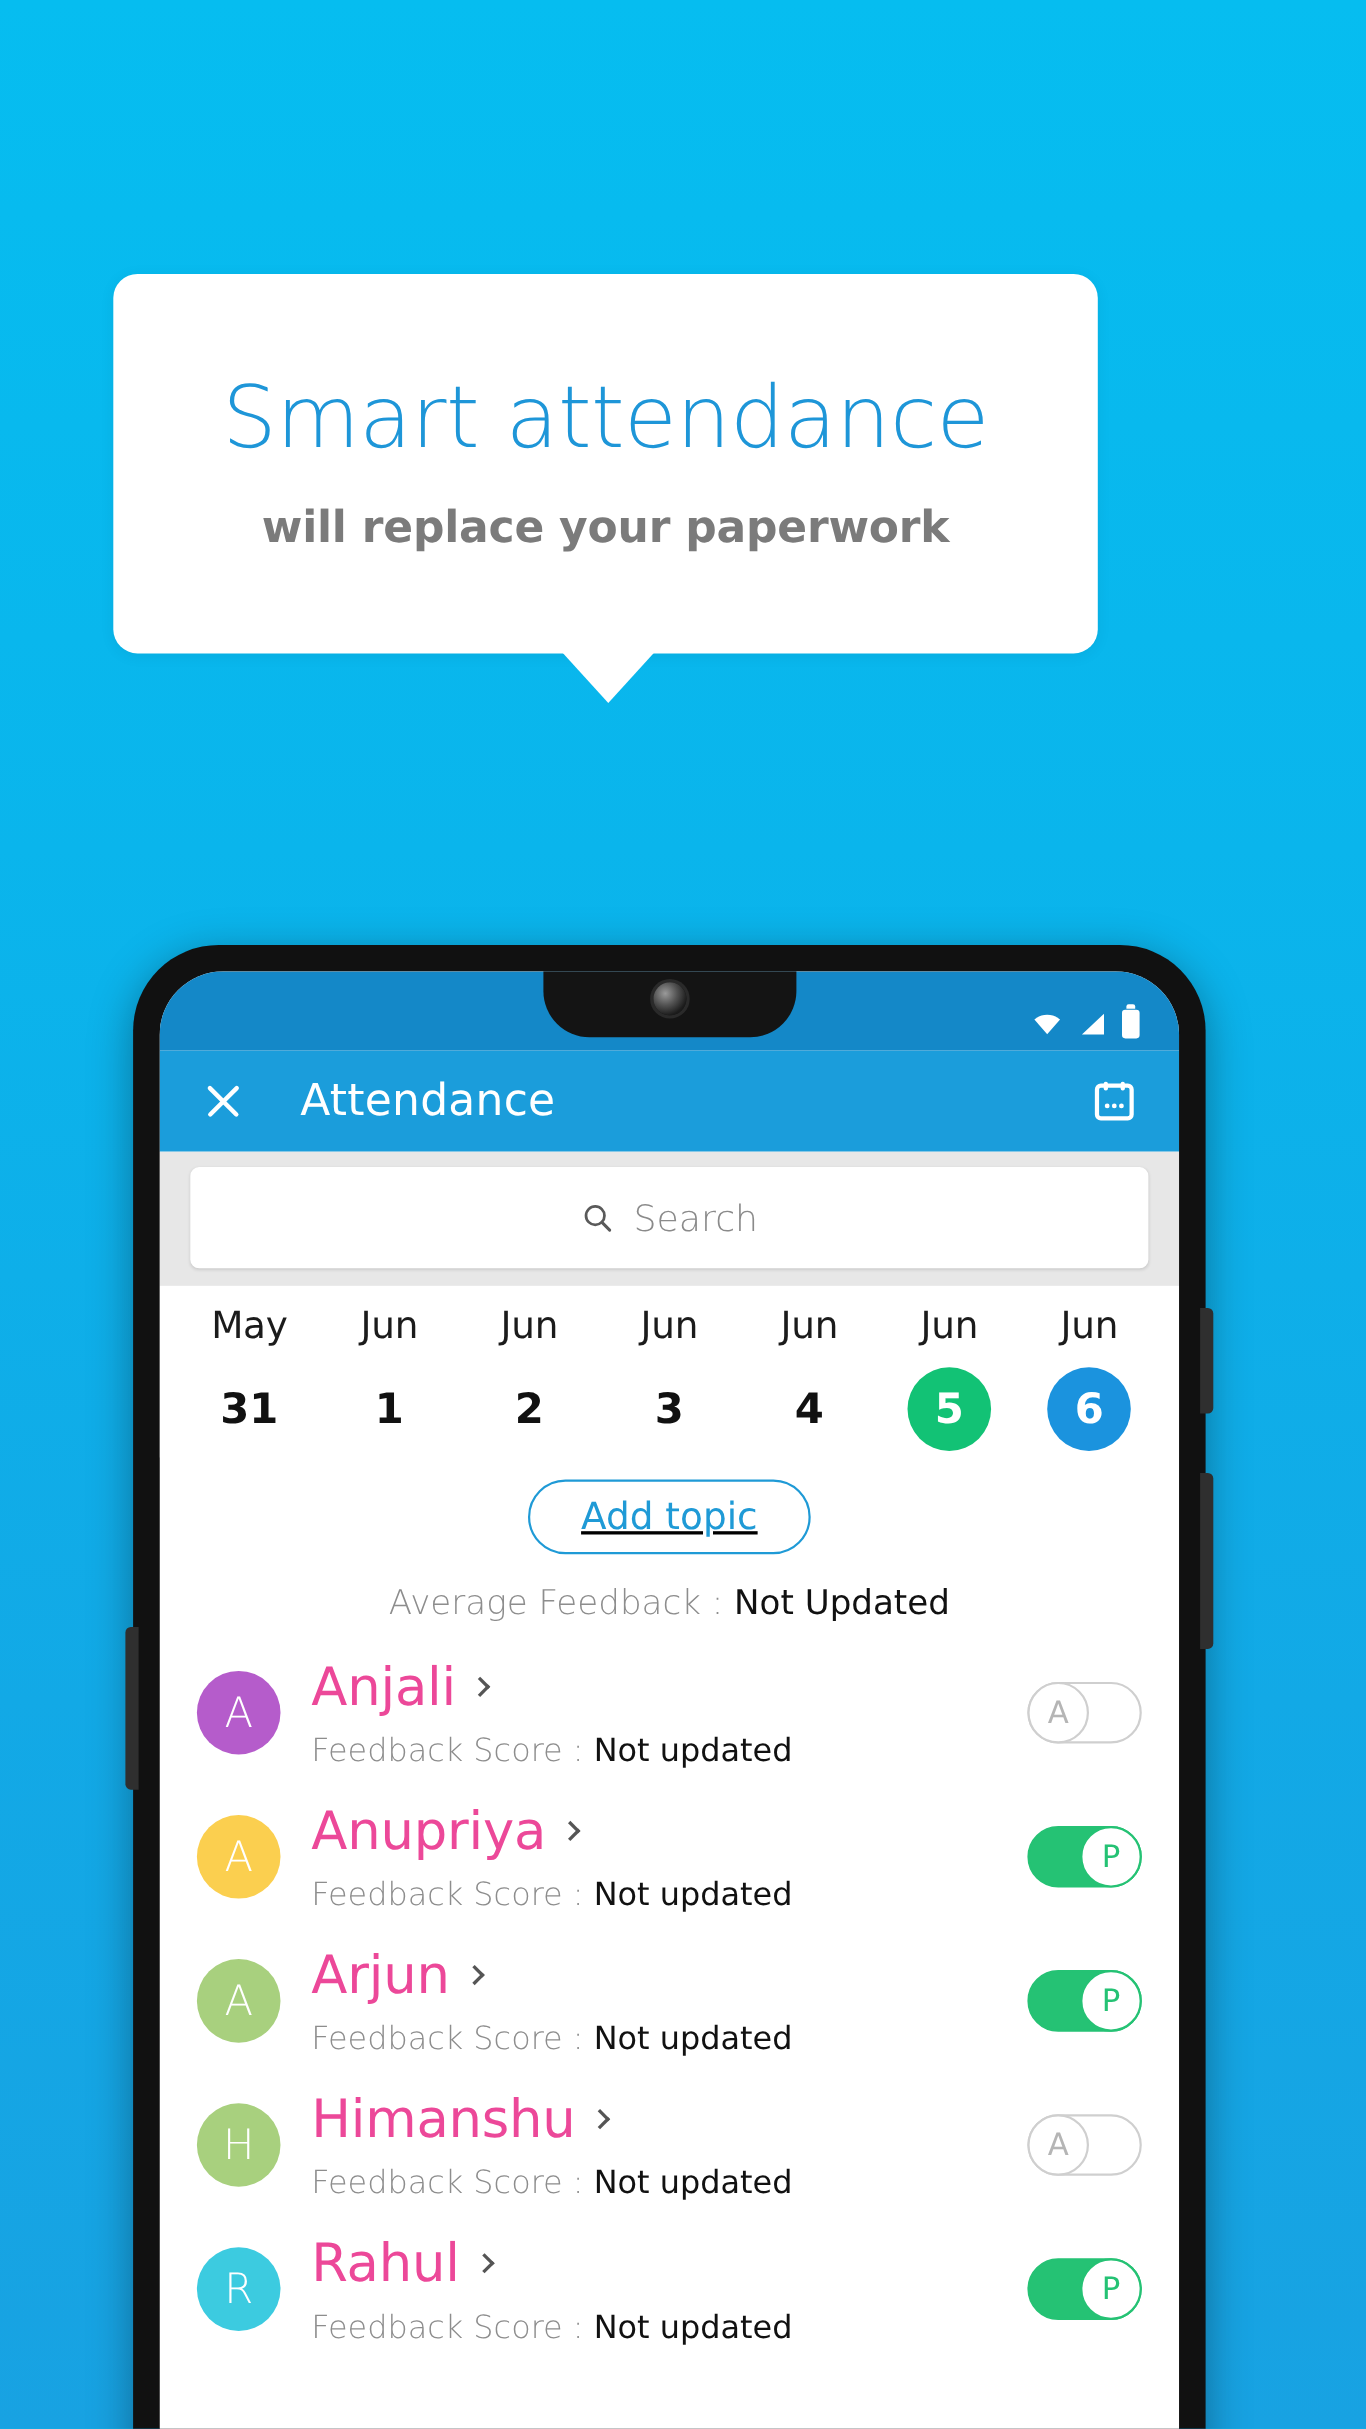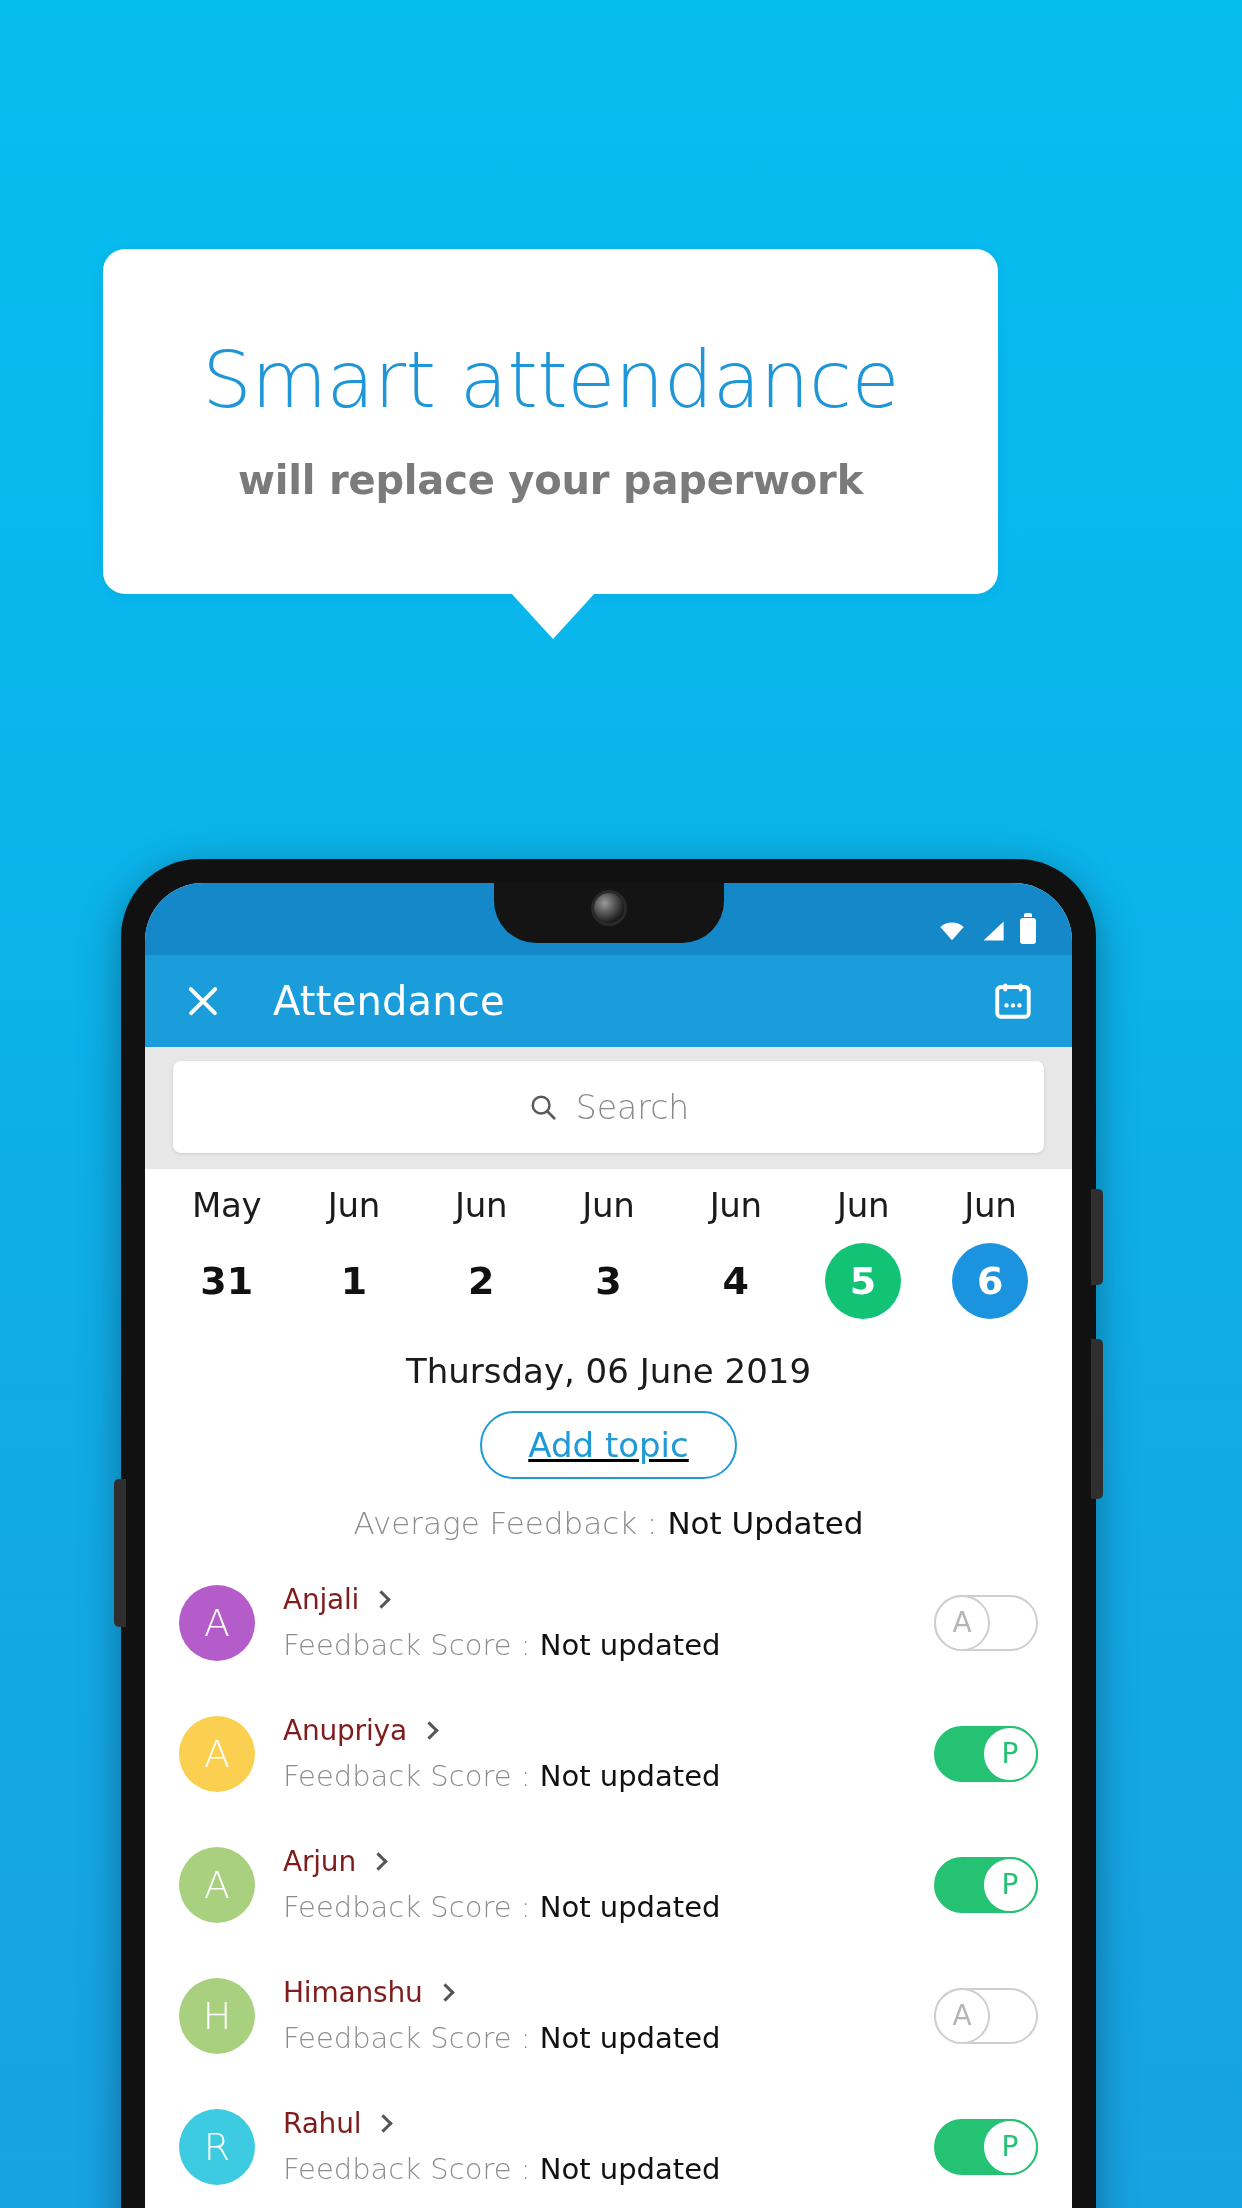--- a/index.html
+++ b/index.html
@@ -221,21 +221,21 @@
   }
   .avatar {
     width:76px; height:76px; border-radius:50%;
     display:flex; align-items:center; justify-content:center;
     color:#ffffff; font-size:38px; font-weight:300; flex:0 0 auto;
     font-family:"DejaVu Sans", sans-serif;
   }
   .rowtext { margin-left:28px; flex:1 1 auto; min-width:0; }
   .namerow { display:flex; align-items:center; }
   .name {
-    font-size:28px; color:#7f1d1d; font-weight:400; letter-spacing:-.2px;
+    font-size:48px; color:#ec4899; font-weight:400; letter-spacing:-.2px;
     font-family:"DejaVu Sans", sans-serif;
   }
   .chev {
     margin-left:16px; width:13px; height:13px;
     border-top:3.5px solid #555; border-right:3.5px solid #555;
     transform:rotate(45deg);
   }
   .fbline {
     margin-top:12px; font-size:29px;
     font-family:"DejaVu Sans", sans-serif;
@@ -340,21 +340,20 @@
           <div class="daycell">
             <div class="day-mon">Jun</div>
             <div class="day-num sel-green">5</div>
           </div>
           <div class="daycell">
             <div class="day-mon">Jun</div>
             <div class="day-num sel-blue">6</div>
           </div>
         </div>
 
-      <div class="date-head">Thursday, 06 June 2019</div>
 
       <div class="addtopic-wrap">
         <div class="addtopic">Add topic</div>
       </div>
 
       <div class="avgfb">
         <span class="lbl">Average Feedback : </span><span class="val">Not Updated</span>
       </div>
 
       <div class="rows" id="studentRows">

